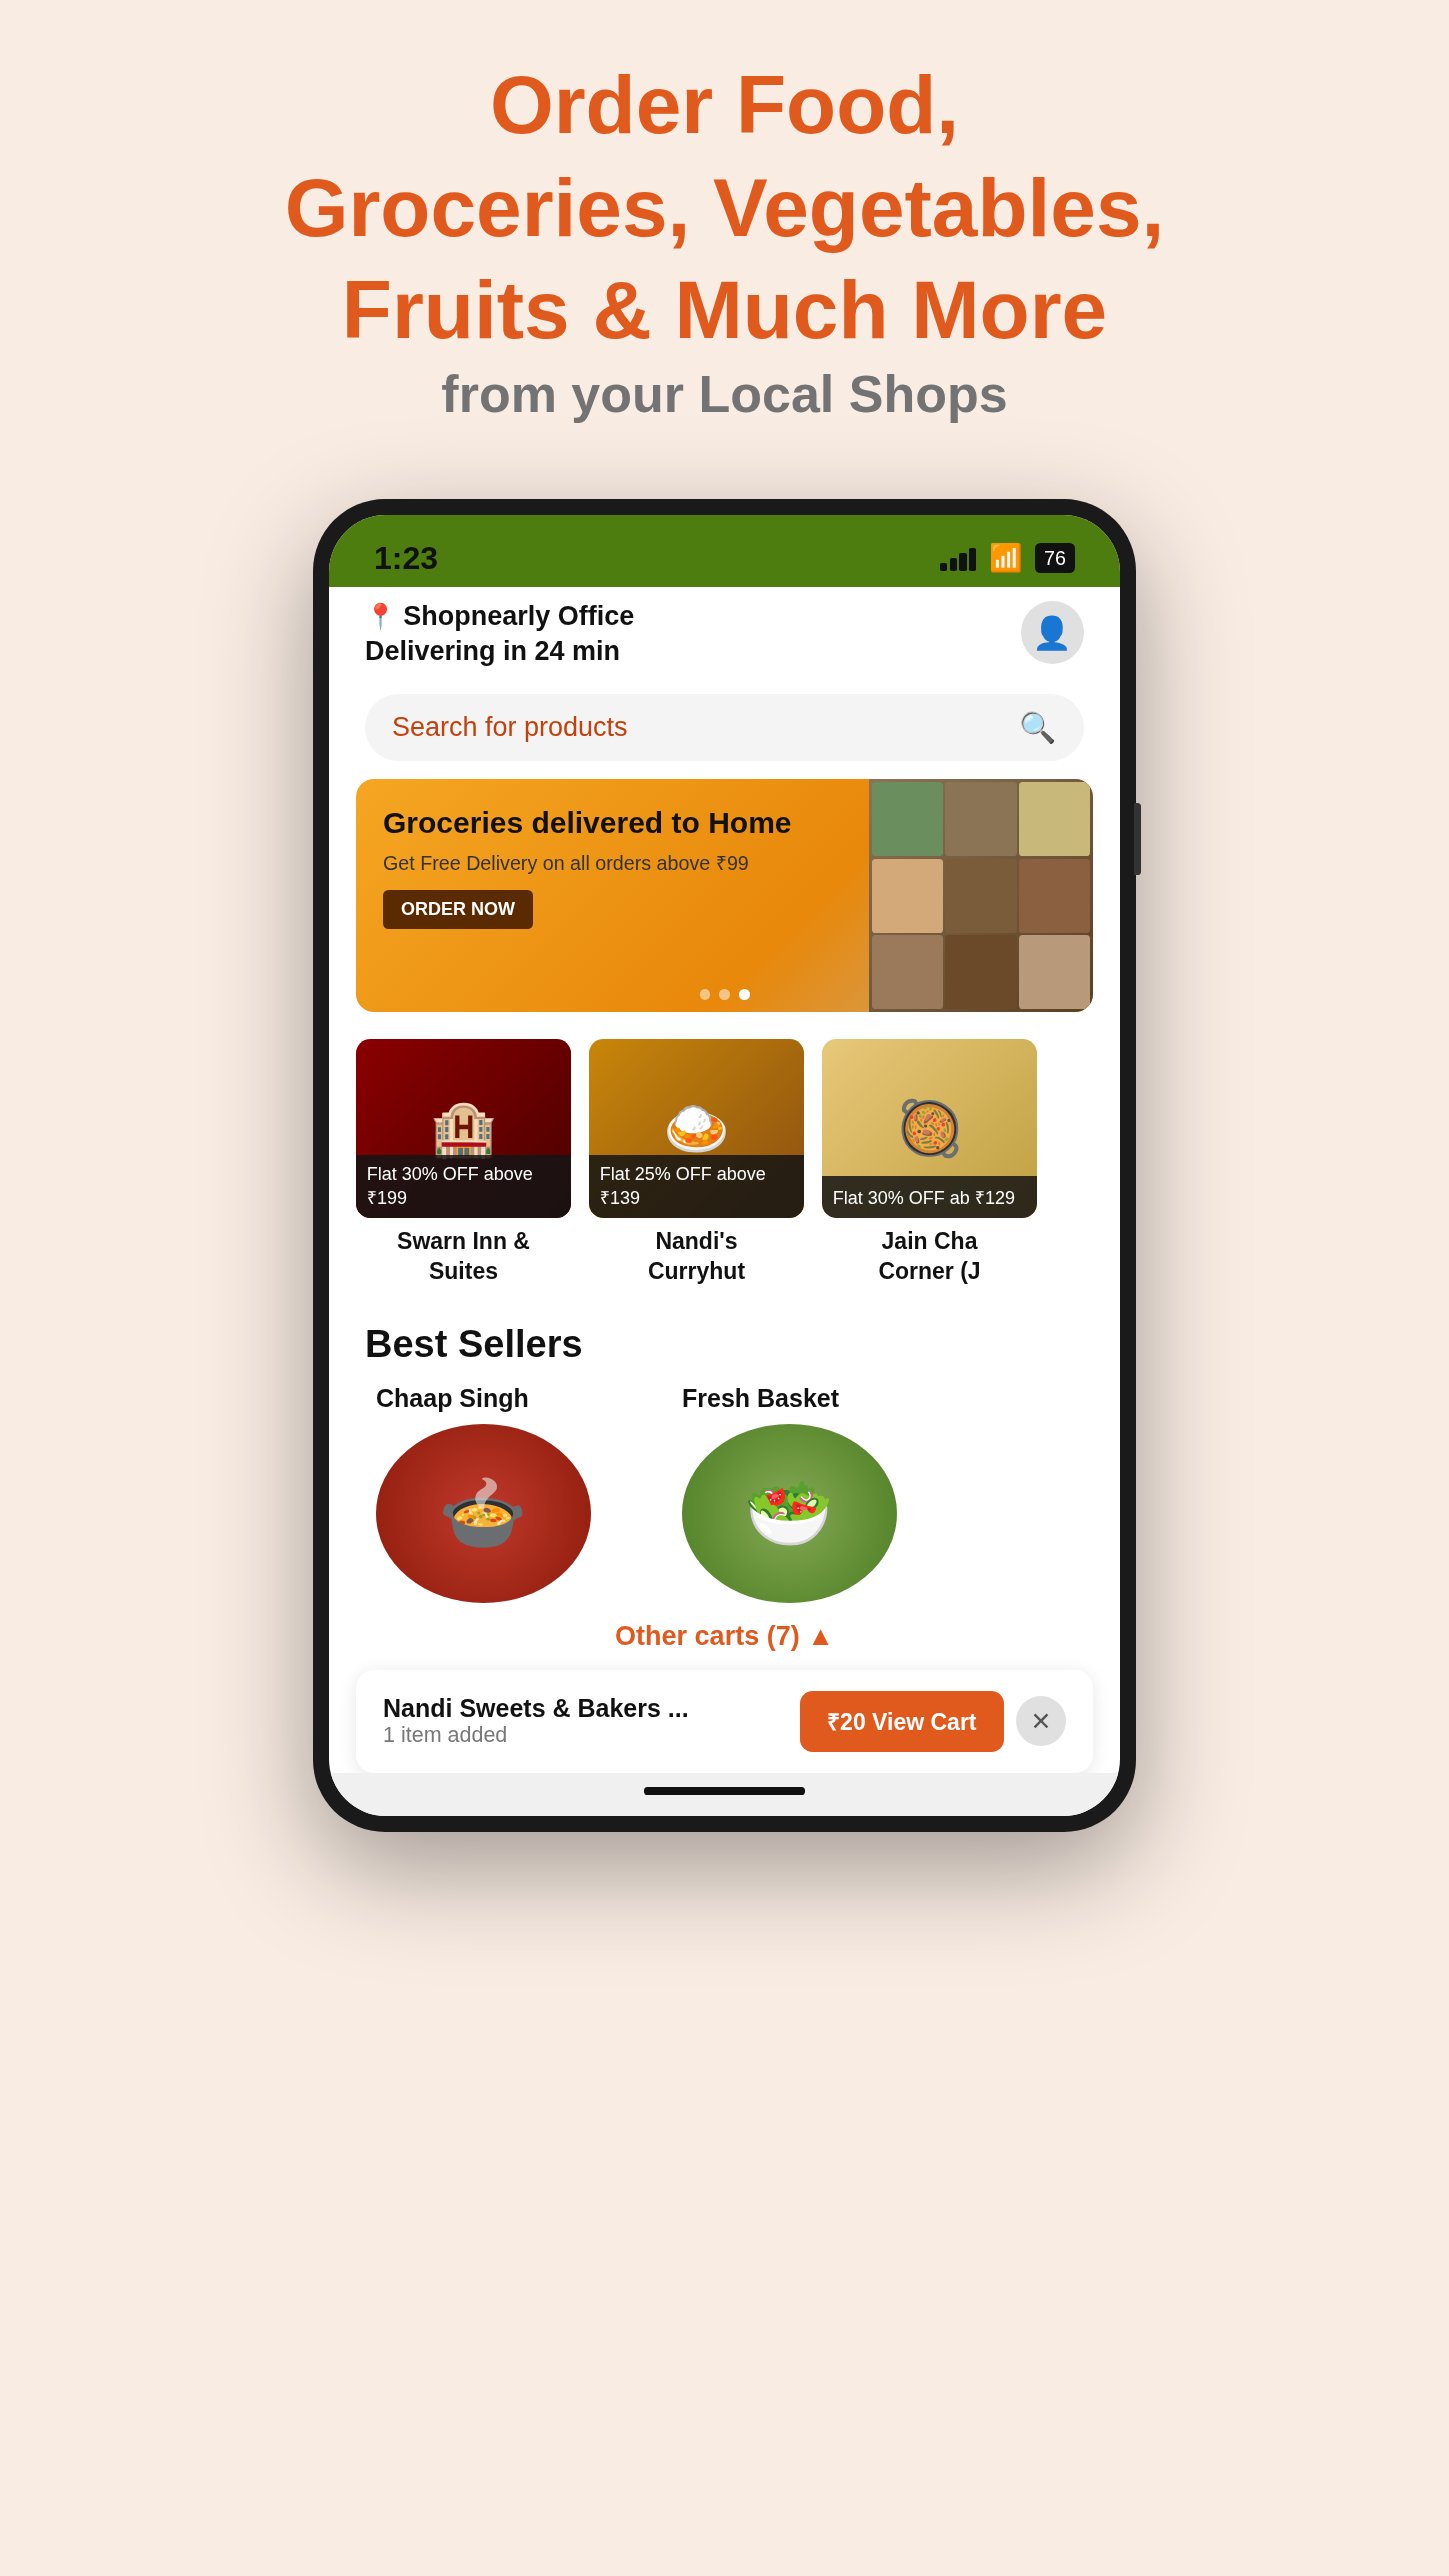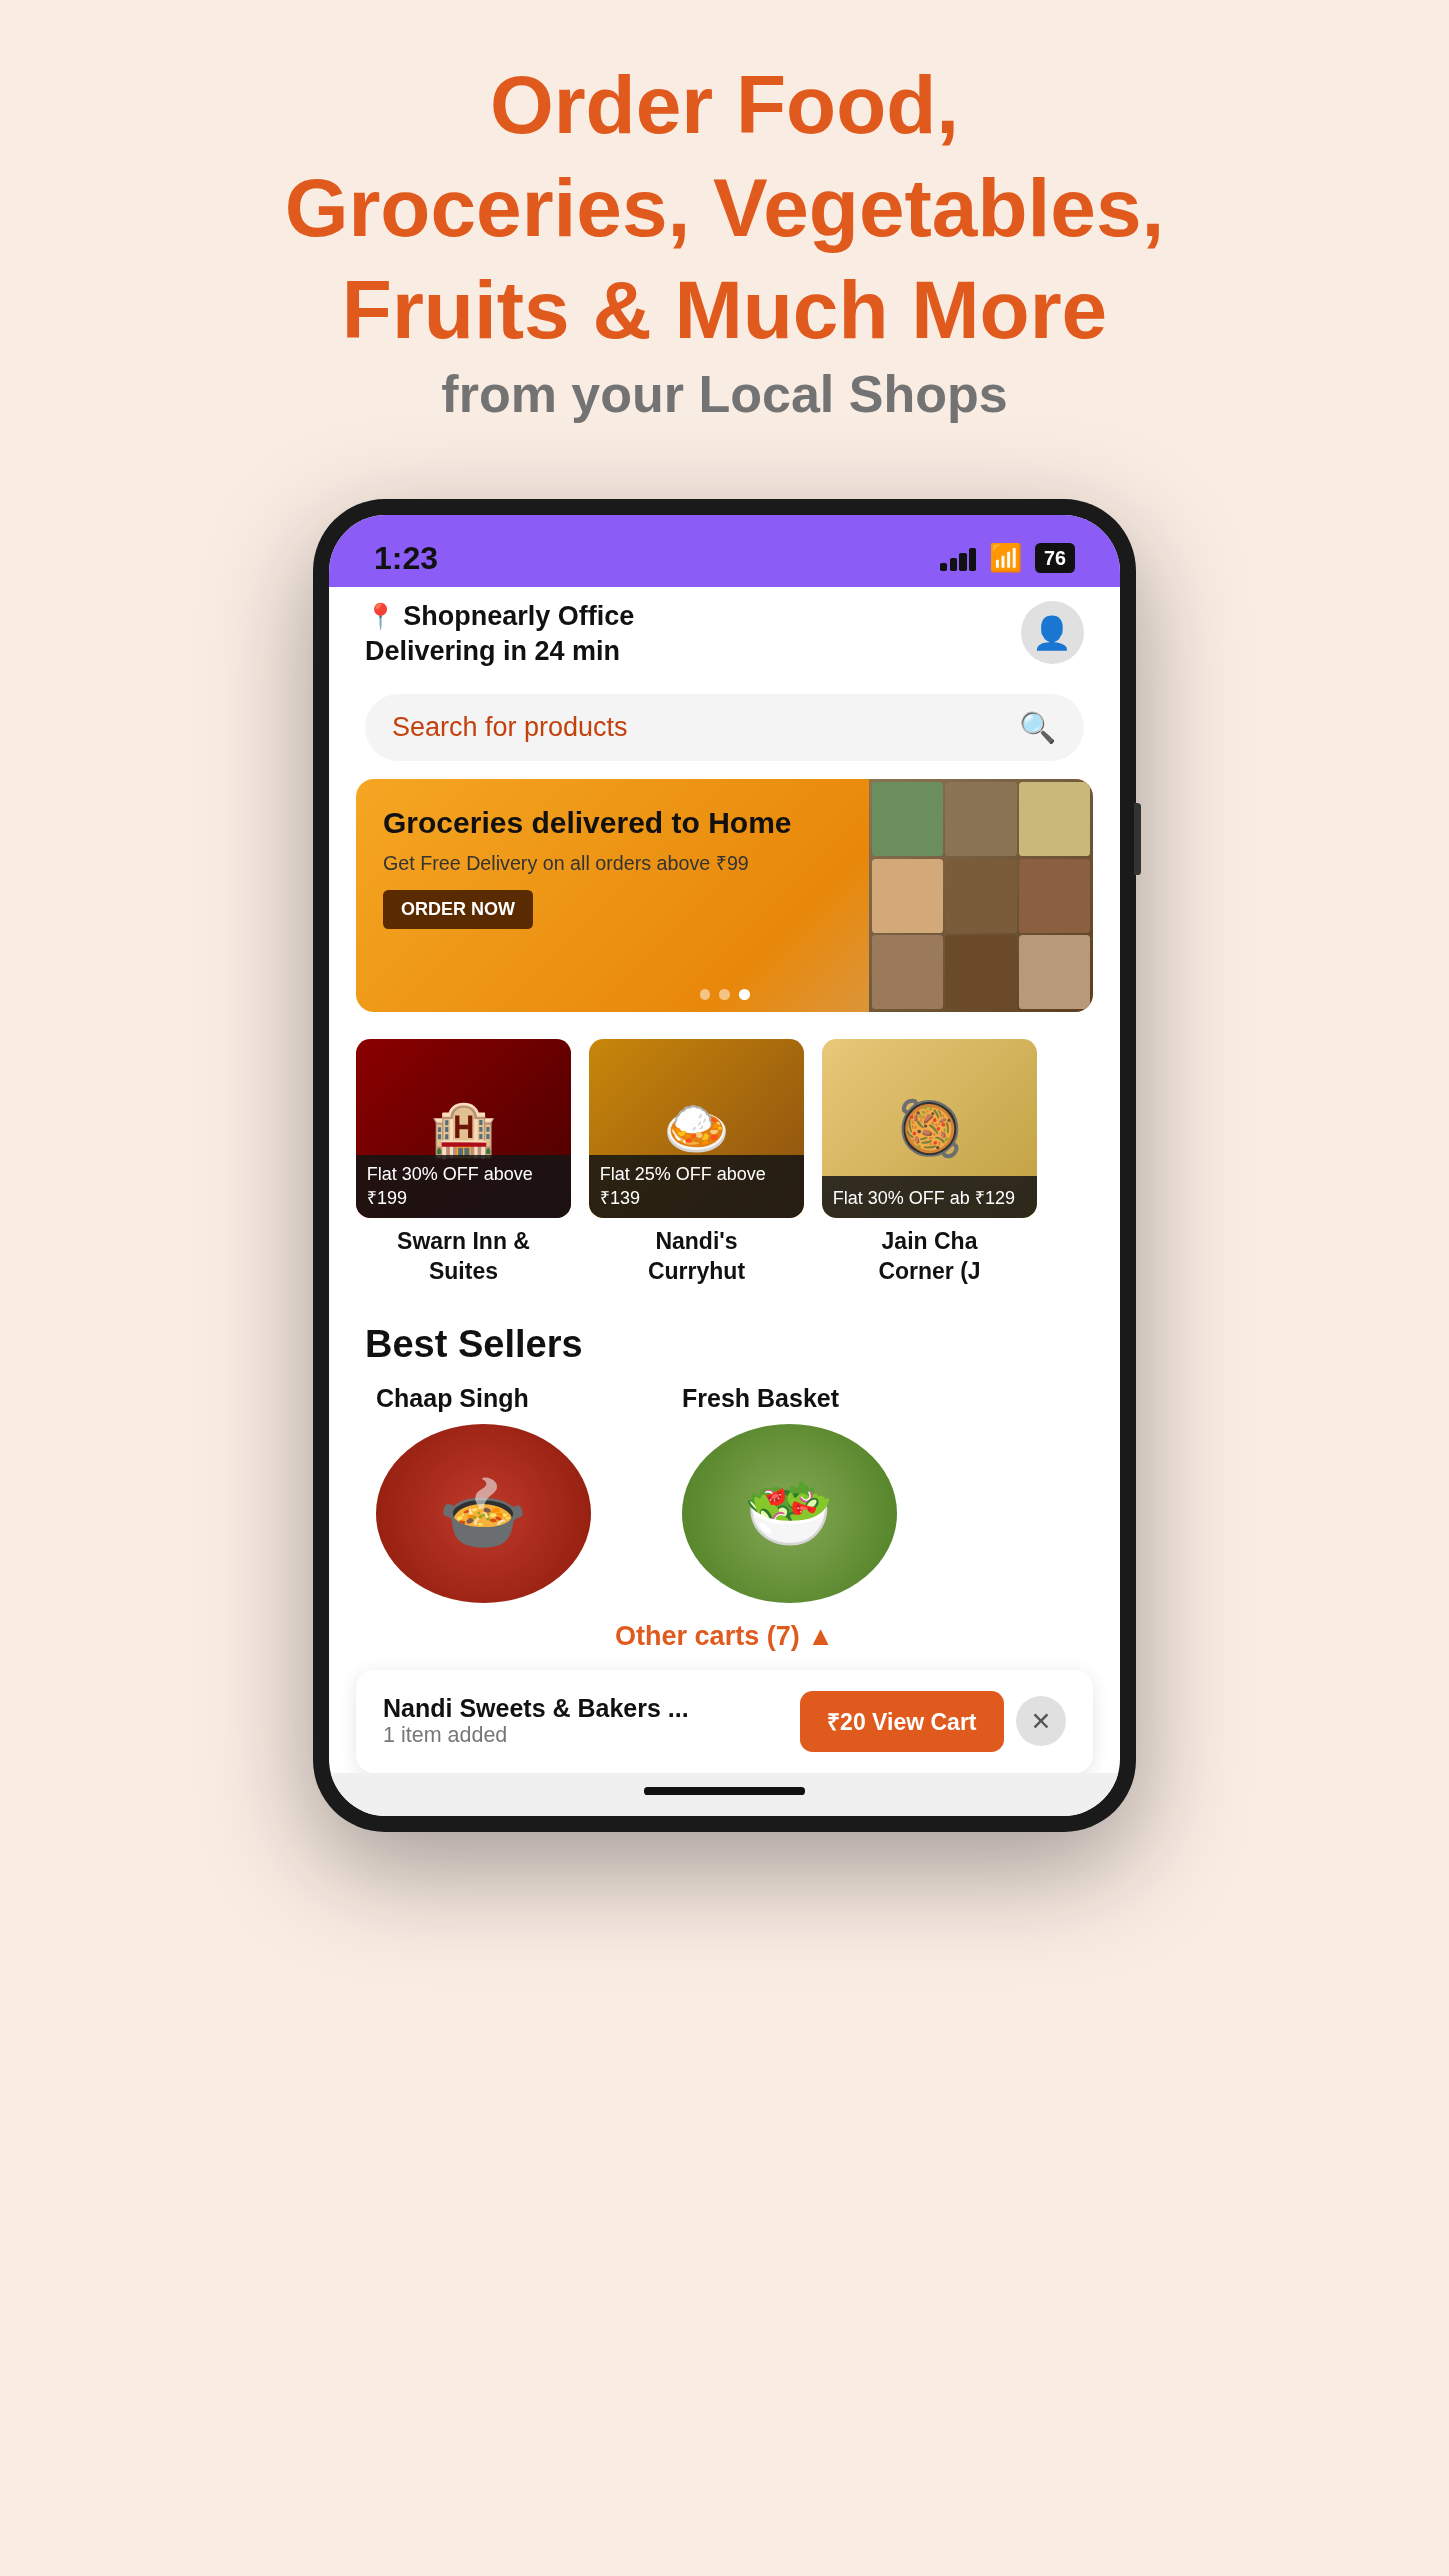--- a/index.html
+++ b/index.html
@@ -59,21 +59,21 @@
       border-radius: 57px;
       overflow: hidden;
       position: relative;
     }
 
     
     .status-bar {
       display: flex;
       justify-content: space-between;
       padding: 25px 45px 10.7px;
-      background: #8b5cf6;
+      background: #4d7c0f;
     }
     .status-time {
       font-size: 32px;
       font-weight: 600;
       color: #111;
     }
     .status-icons {
       display: flex;
       align-items: center;
       gap: 12.5px;
@@ -90,21 +90,21 @@
       border-radius: 1.8px;
     }
     .wifi-icon {
       font-size: 27px;
       color: #111;
     }
     .battery-box {
       background: #111;
       color: #fff;
       font-size: 19.7px;
-      font-weight: 700;
+      font-weight: 400;
       padding: 3.6px 9px;
       border-radius: 5.4px;
       display: flex;
       align-items: center;
     }
 
     
     .app-header {
       padding: 14.3px 36px 18px;
       background: #fff;

